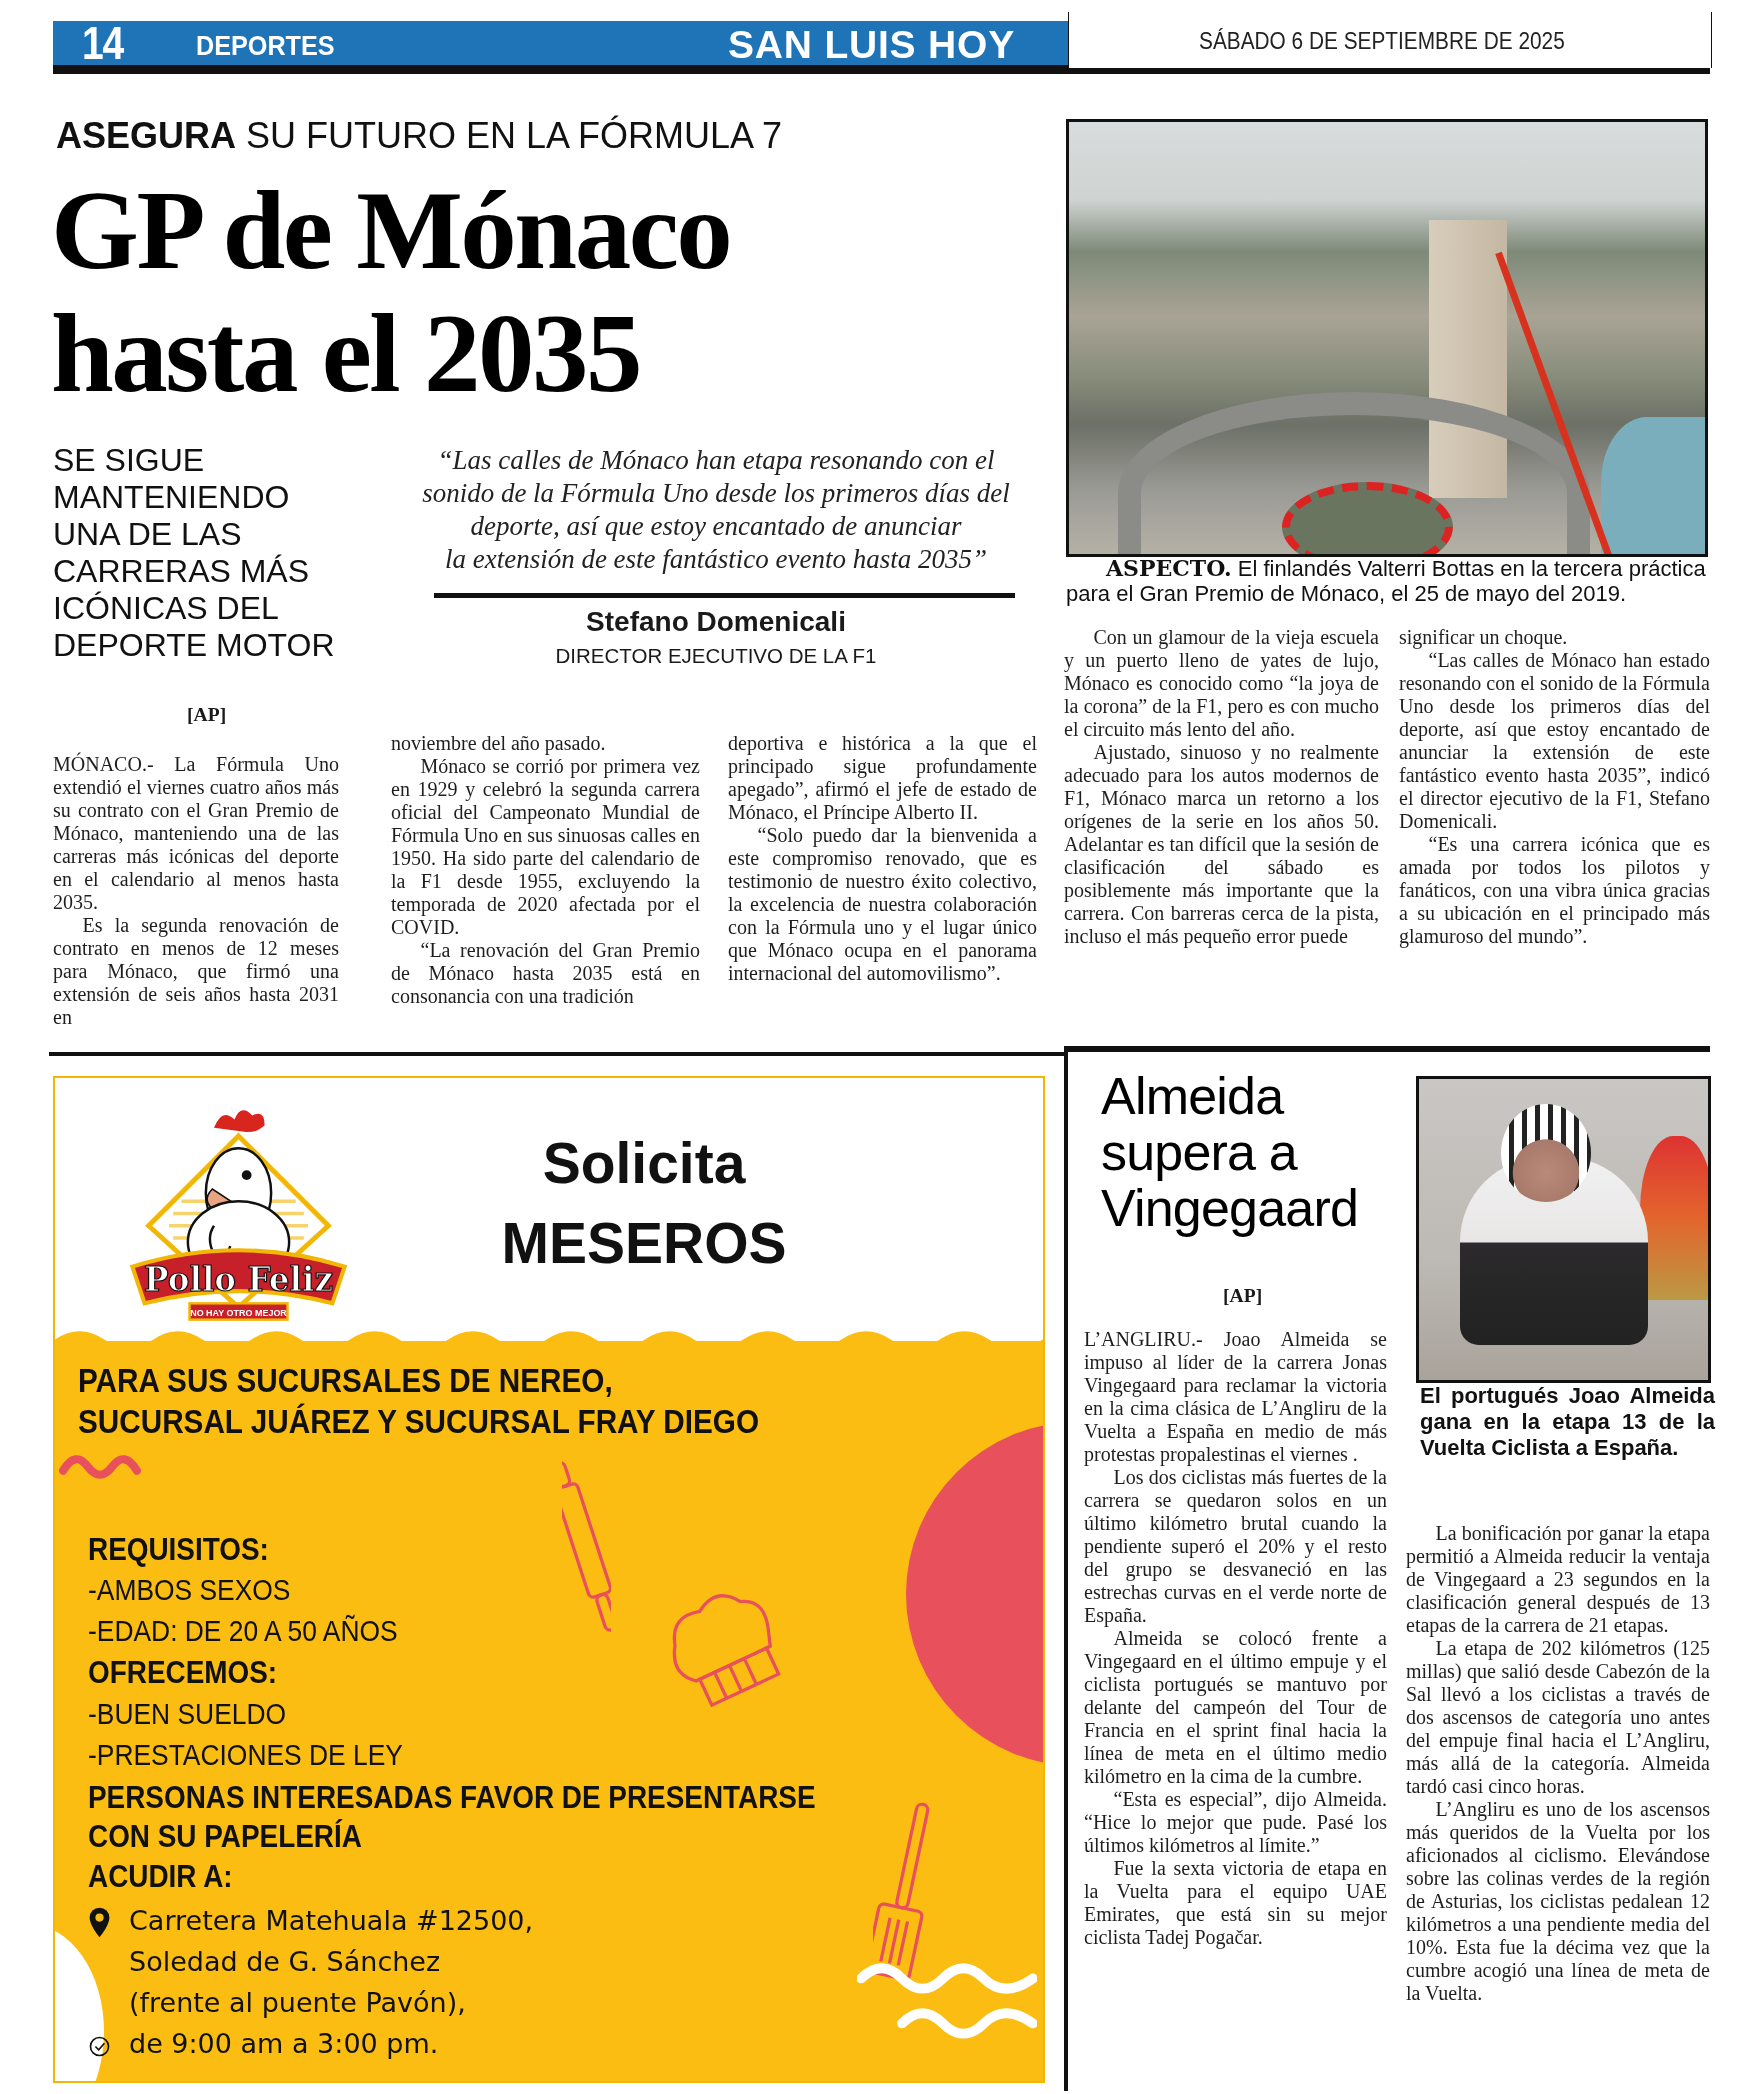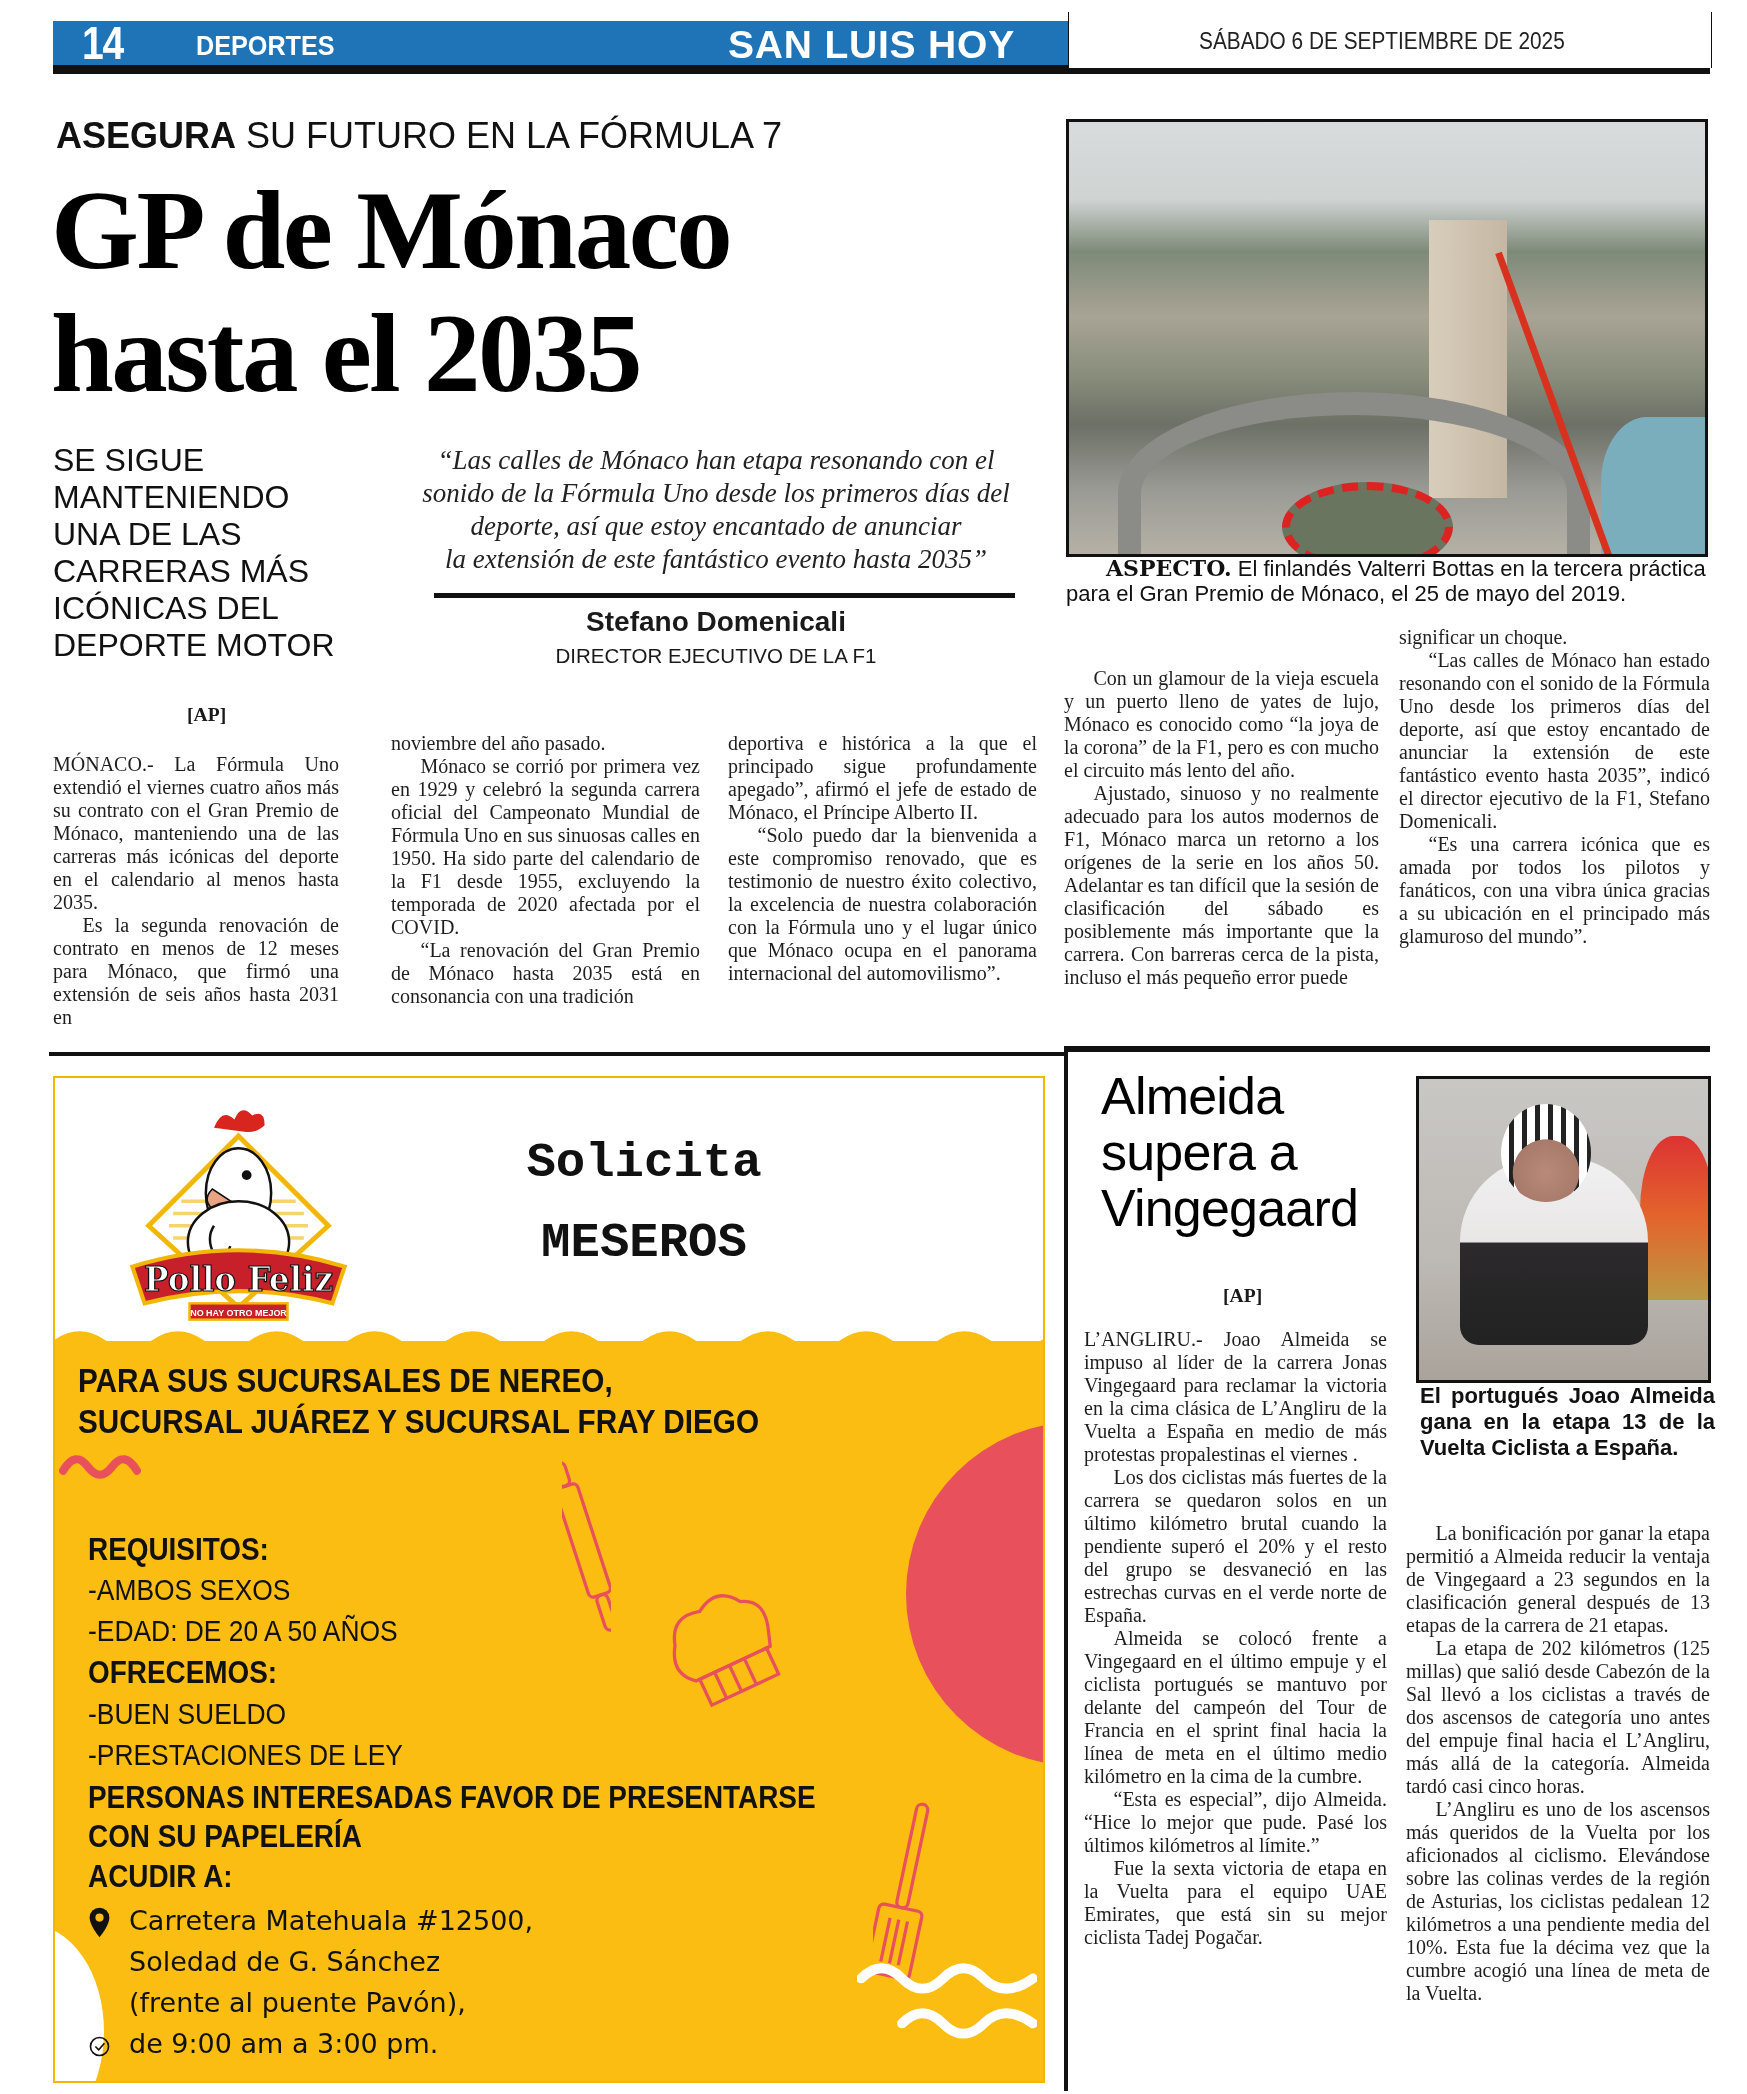--- a/index.html
+++ b/index.html
@@ -31,21 +31,21 @@
   #ap1{left:187px;top:704px;}
 
   
   .col{position:absolute;font-size:20px;line-height:23px;text-align:justify;hyphens:manual;color:#1e1e1e;}
   .col p{margin:0;text-indent:29.5px;}
   .col p.noindent{text-indent:0;}
   .dateline{font-weight:normal;}
   #c1{left:53px;top:753px;width:286px;}
   #c2{left:391px;top:732px;width:309px;}
   #c3{left:728px;top:732px;width:309px;}
-  #c4{left:1064px;top:626px;width:315px;margin-top:41px;}
+  #c4{left:1064px;top:626px;width:315px;}
   #c5{left:1399px;top:626px;width:311px;}
 
   
   #photo1{left:1066px;top:119px;width:642px;height:438px;border:3.3px solid #111;box-sizing:border-box;overflow:hidden;
     background:linear-gradient(180deg,#d8dcdc 0%,#cfd3d2 18%,#7e8a78 30%,#a9a495 45%,#8a8f7d 58%,#6c7066 70%,#9a9a95 85%,#b5b1a6 100%);}
   #tower{left:360px;top:98px;width:78px;height:278px;background:linear-gradient(90deg,#d8cdbb,#c4b8a4);}
   #crane{left:426px;top:131px;width:6.5px;height:344px;background:#d8321e;transform:rotate(-20deg);transform-origin:top;}
   #track{left:49px;top:270px;width:426px;height:180px;border:23px solid #8b8b88;border-radius:50% 50% 0 0;border-bottom:none;}
   #kerb{left:213px;top:360px;width:155px;height:74px;border:8.2px dashed #d22;border-radius:50%;background:#6a7560;}
   #sea{left:532px;top:295px;width:115px;height:164px;background:#7aaebd;border-radius:40% 0 0 0;}
@@ -54,21 +54,21 @@
 
   
   #rule-right{left:1064px;top:1046px;width:646px;height:5.7px;background:#111;}
 
   
   #ad-frame{left:49px;top:1052px;width:1019px;height:1039px;border-right:4.1px solid #111;border-top:4.1px solid #111;box-sizing:border-box;}
   #ad{left:53px;top:1076px;width:992px;height:1007px;border:2.5px solid #f2b705;box-sizing:border-box;background:#fff;overflow:hidden;}
   #ad-yellow{left:0;top:263px;width:100%;height:753px;background:#fbbd12;}
   #ad-wave{left:0;top:245px;width:100%;height:33px;}
   #logo{left:61px;top:24.5px;width:245px;height:221px;}
-  #ad-title{left:360px;top:45px;width:458px;text-align:center;font-family:Liberation Mono, monospace;font-weight:bold;font-size:49px;line-height:80px;color:#111;}
+  #ad-title{left:360px;top:45px;width:458px;text-align:center;font-family:Liberation Sans, sans-serif;font-weight:bold;font-size:57px;line-height:80px;color:#111;}
   #ad-branches{left:23px;top:282px;font-family:"Liberation Sans",sans-serif;font-weight:bold;font-size:33px;line-height:41px;color:#111;transform:scaleX(0.9);transform-origin:left;white-space:nowrap;}
   .ad-h{font-family:"Liberation Sans",sans-serif;font-weight:bold;font-size:31px;color:#111;transform:scaleX(0.9);transform-origin:left;white-space:nowrap;}
   .ad-i{font-family:"Liberation Sans",sans-serif;font-size:30px;color:#111;transform:scaleX(0.88);transform-origin:left;white-space:nowrap;}
   #req-h{left:33px;top:454px;}
   #req1{left:33px;top:495px;}
   #req2{left:33px;top:536px;}
   #off-h{left:33px;top:577px;}
   #off1{left:33px;top:619px;}
   #off2{left:33px;top:660px;}
   #pers{left:33px;top:700px;line-height:39px;}

